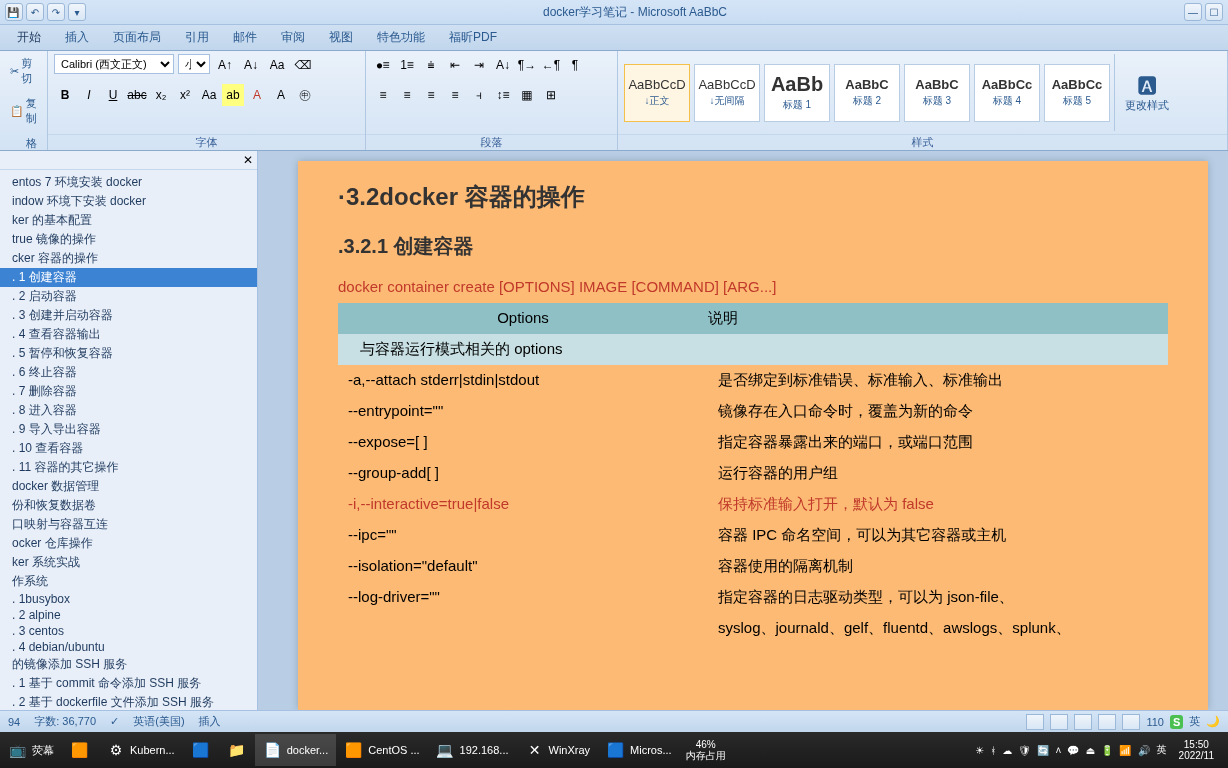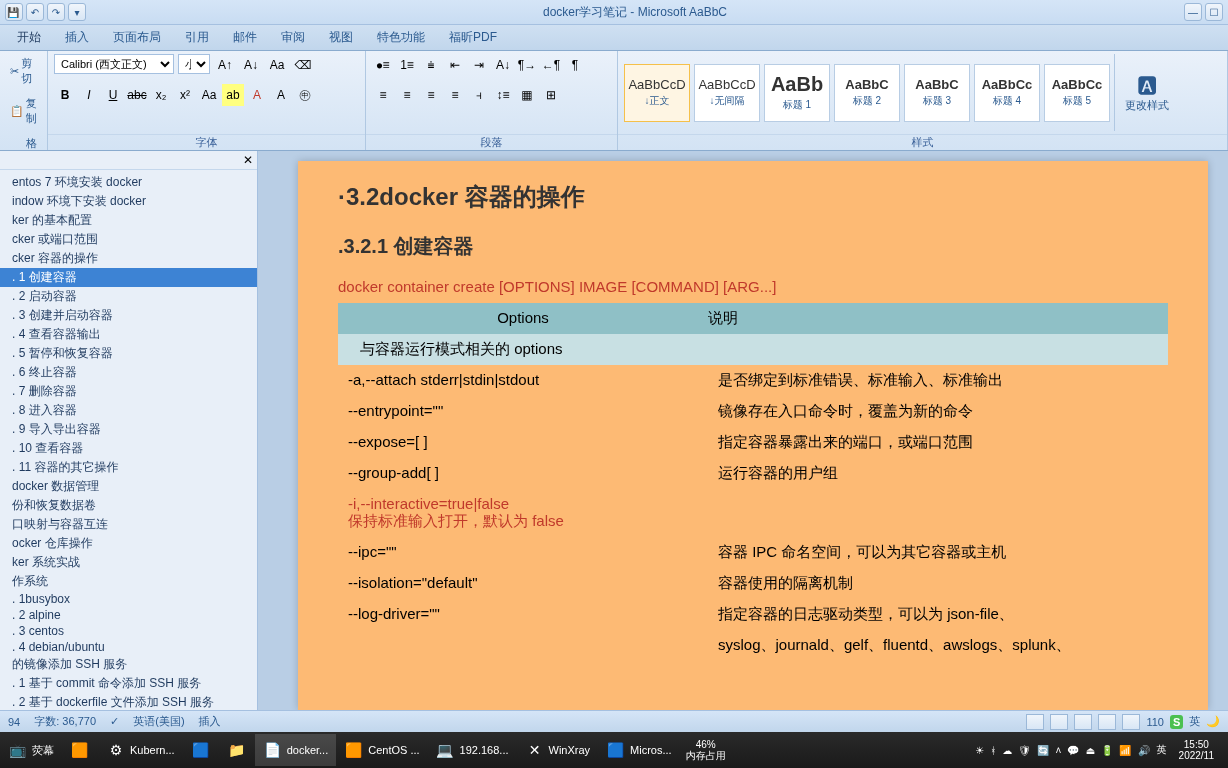--- a/index.html
+++ b/index.html
@@ -33,21 +33,21 @@
 .page { position: absolute; left: 40px; top: 10px; right: 20px; bottom: 0; background: #fdba74; box-shadow: 0 0 8px rgba(0,0,0,0.2); padding: 20px 40px; font-family: "SimSun", serif; }
 .h2 { font-size: 24px; font-weight: bold; color: #333; margin-bottom: 20px; }
 .h3 { font-size: 20px; font-weight: bold; color: #333; margin-bottom: 18px; }
 .cmd { color: #c0392b; font-size: 15px; margin-bottom: 8px; }
 .tbl { width: 100%; font-size: 15px; }
 .tbl-hdr { background: #8fc0c6; display: flex; padding: 6px 0; }
 .tbl-sub { background: #c8e0e3; padding: 6px 22px; }
 .tbl-row { display: flex; padding: 6px 10px; }
 .col1 { width: 370px; }
 .col2 { flex: 1; }
-.red { color: #c0392b; flex-direction: column; }
+.red { color: #c0392b; }
 .status-bar { height: 22px; background: linear-gradient(#d5e5f7,#c1d6ec); display: flex; align-items: center; font-size: 11px; color: #2b5a8f; padding: 0 8px; gap: 14px; border-top: 1px solid #a5c0e0; }
 .status-right { margin-left: auto; display: flex; align-items: center; gap: 6px; }
 .view-btn { width: 18px; height: 16px; border: 1px solid #9bb8d8; background: linear-gradient(#f0f5fb,#d8e6f5); }
 .taskbar { height: 36px; background: linear-gradient(#2a2a2a,#1a1a1a); display: flex; align-items: center; font-size: 11px; color: #fff; }
 .tb-item { padding: 0 8px; height: 32px; display: flex; align-items: center; gap: 4px; cursor: pointer; }
 .tb-item.active { background: rgba(255,255,255,0.15); }
 .tb-icon { width: 20px; height: 20px; display: flex; align-items: center; justify-content: center; font-size: 14px; }
 .tb-right { margin-left: auto; display: flex; align-items: center; gap: 6px; padding-right: 8px; font-size: 10px; }
 .tb-stack { text-align:center; line-height:1.1; font-size:10px; padding:0 6px; }
 .sep { width:1px; height:100%; background:#b0c8e2; }
@@ -192,21 +192,21 @@
 
 <div class="main-area">
   <div class="nav-panel">
     <div class="nav-icons">
       <span style="cursor:pointer">✕</span>
     </div>
     <div class="nav-list" id="nav-list">
         <div class="nav-item">entos 7 环境安装 docker</div>
         <div class="nav-item">indow 环境下安装 docker</div>
         <div class="nav-item">ker 的基本配置</div>
-        <div class="nav-item">cker 或端口范围</div>
+        <div class="nav-item">true 镜像的操作</div>
         <div class="nav-item">cker 容器的操作</div>
         <div class="nav-item selected">. 1 创建容器</div>
         <div class="nav-item">. 2 启动容器</div>
         <div class="nav-item">. 3 创建并启动容器</div>
         <div class="nav-item">. 4 查看容器输出</div>
         <div class="nav-item">. 5 暂停和恢复容器</div>
         <div class="nav-item">. 6 终止容器</div>
         <div class="nav-item">. 7 删除容器</div>
         <div class="nav-item">. 8 进入容器</div>
         <div class="nav-item">. 9 导入导出容器</div>

